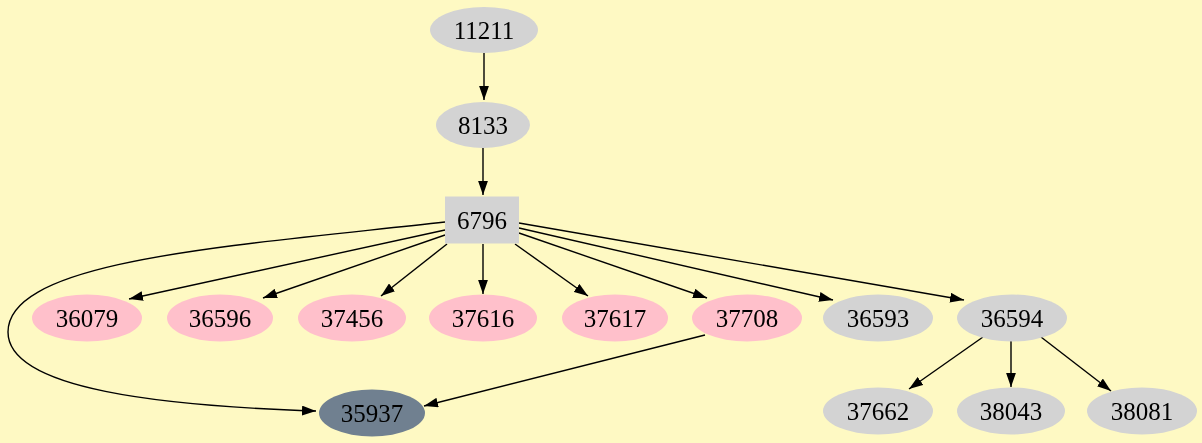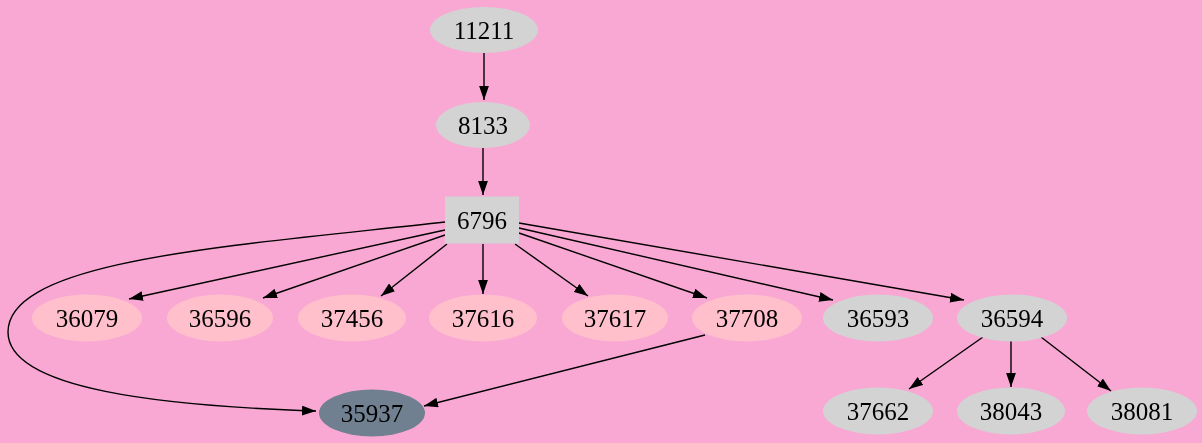--- a/index.html
+++ b/index.html
@@ -4,21 +4,21 @@
 <style>
   html, body {
     margin: 0;
     padding: 0;
     background: #ffffff;
   }
   .stage {
     position: relative;
     width: 1202px;
     height: 443px;
-    background: #f9a8d4;
+    background: #fef9c3;
     overflow: hidden;
   }
   svg {
     display: block;
   }
   .node-label {
     font-family: "Liberation Serif", "DejaVu Serif", serif;
     font-size: 25px;
     fill: #000000;
   }

